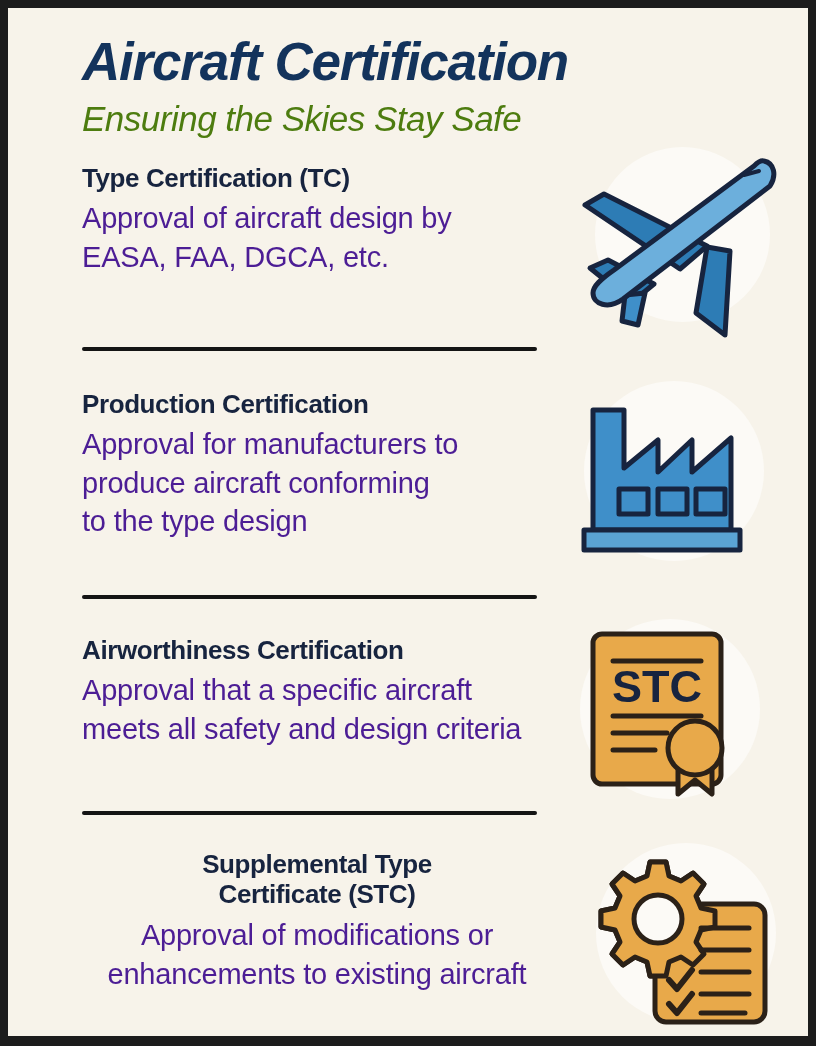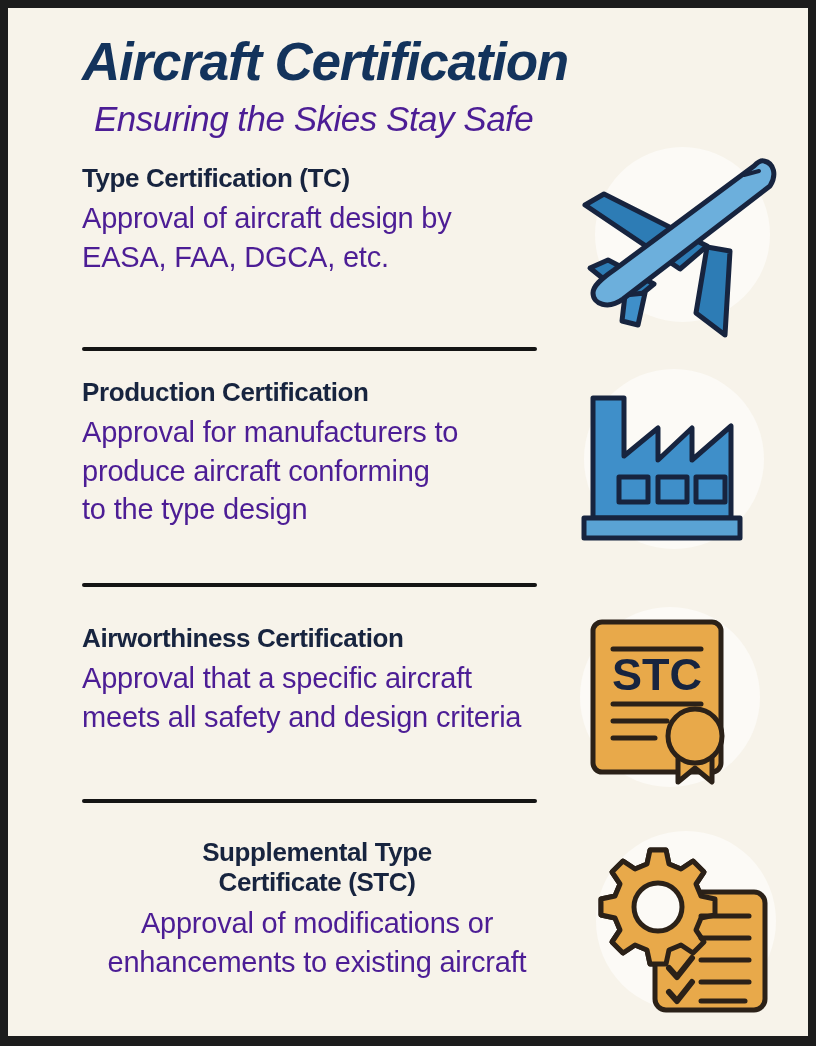--- a/index.html
+++ b/index.html
@@ -22,25 +22,24 @@
   #title {
     font-size:53px;
     font-weight:bold;
     color:#13335c;
     letter-spacing:-1.2px;
     line-height:1.06;
   }
   #subtitle {
     font-size:35px;
     font-weight:normal;
-    color:#4c1d95;
+    color:#4d7c0f;
     letter-spacing:-0.5px;
     margin-top:10px;
     line-height:1.1;
-    margin-left:12px;
   }
 
   
   .section {
     position:relative;
     padding-left:74px;
     padding-right:4px;
   }
   .sec-head {
     font-size:26px;
@@ -75,21 +74,21 @@
     position:absolute;
     border-radius:50%;
     background:#fcfaf6;
   }
   .icon-svg { position:relative; z-index:2; }
 
   #sec1 { margin-top:24px; min-height:168px; }
   #sec1 .icon-well { right:18px; top:-22px; width:230px; height:210px; }
   #sec1 .icon-circle { width:175px; height:175px; left:35px; top:6px; }
 
-  #sec2 { margin-top:26px; min-height:190px; }
+  #sec2 { margin-top:38px; min-height:190px; }
   #sec2 .icon-well { right:22px; top:-12px; width:230px; height:200px; }
   #sec2 .icon-circle { width:180px; height:180px; left:28px; top:4px; }
 
   #sec3 { margin-top:36px; min-height:160px; }
   #sec3 .icon-well { right:28px; top:-24px; width:230px; height:205px; }
   #sec3 .icon-circle { width:180px; height:180px; left:30px; top:8px; }
 
   #sec4 { margin-top:34px; min-height:180px;text-align:center; }
   #sec4 .icon-well { right:10px; top:-8px; width:230px; height:200px; }
   #sec4 .icon-circle { width:180px; height:180px; left:28px; top:2px; }

